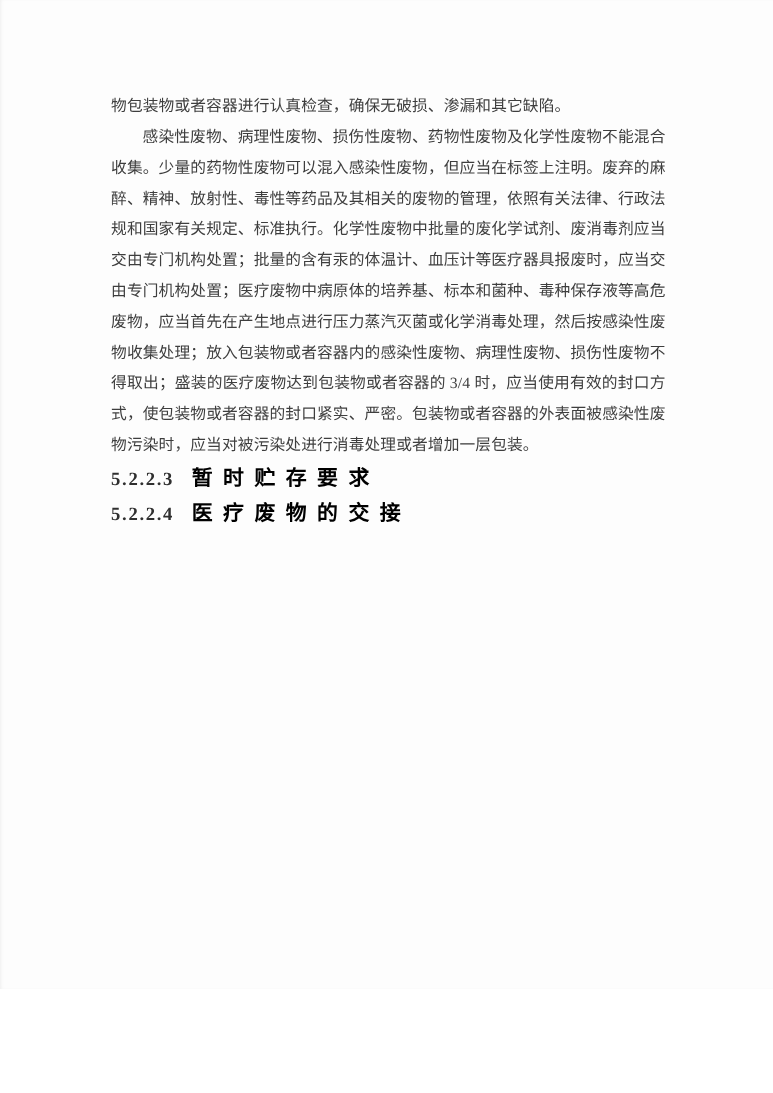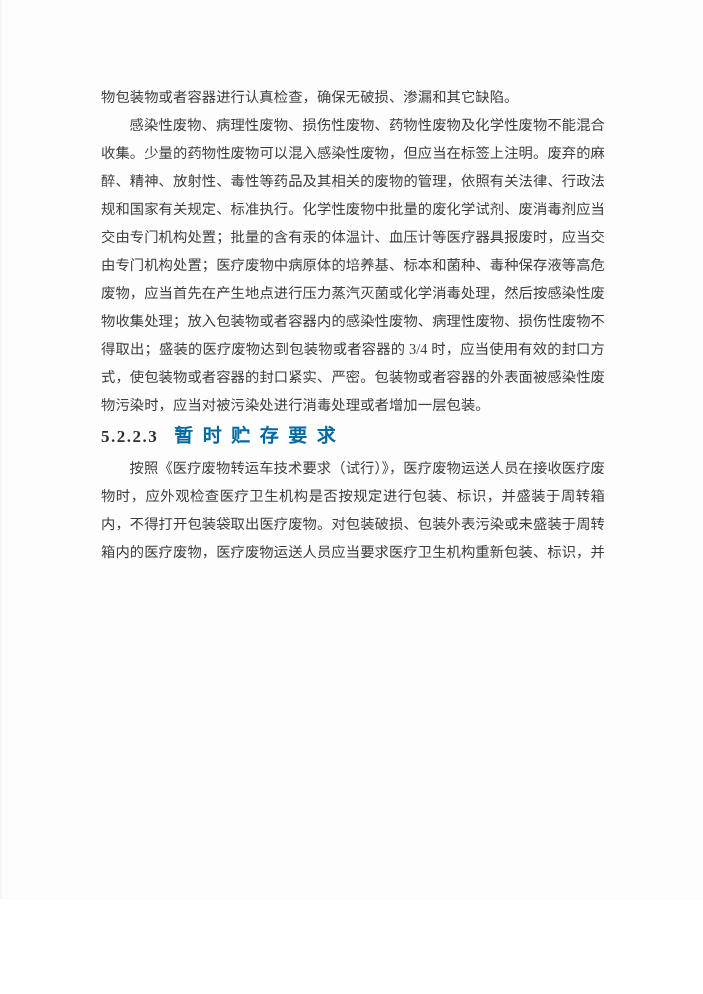--- a/index.html
+++ b/index.html
@@ -47,21 +47,21 @@
     font-size: 17px;
     letter-spacing: 1.5px;
     color: #2f2f2f;
   }
   .h-title {
     font-family: "Liberation Sans", "DejaVu Sans", sans-serif;
     font-weight: bold;
     font-size: 19px;
     letter-spacing: 9.5px;
     margin-left: 16px;
-    color: #0369a1;
+    color: #000000;
   }
   .page-number {
     position: absolute;
     top: 914px;
     left: 0;
     width: 100%;
     text-align: right;
     font-size: 18px;
     color: #8b5cf6;
     letter-spacing: 1px;
@@ -75,19 +75,19 @@
 
     <p class="body-par no-indent">物包装物或者容器进行认真检查，确保无破损、渗漏和其它缺陷。</p>
 
     <p class="body-par">感染性废物、病理性废物、损伤性废物、药物性废物及化学性废物不能混合收集。少量的药物性废物可以混入感染性废物，但应当在标签上注明。废弃的麻醉、精神、放射性、毒性等药品及其相关的废物的管理，依照有关法律、行政法规和国家有关规定、标准执行。化学性废物中批量的废化学试剂、废消毒剂应当交由专门机构处置；批量的含有汞的体温计、血压计等医疗器具报废时，应当交由专门机构处置；医疗废物中病原体的培养基、标本和菌种、毒种保存液等高危废物，应当首先在产生地点进行压力蒸汽灭菌或化学消毒处理，然后按感染性废物收集处理；放入包装物或者容器内的感染性废物、病理性废物、损伤性废物不得取出；盛装的医疗废物达到包装物或者容器的 3/4 时，应当使用有效的封口方式，使包装物或者容器的封口紧实、严密。包装物或者容器的外表面被感染性废物污染时，应当对被污染处进行消毒处理或者增加一层包装。</p>
 
     <h2 class="section-heading"><span class="h-num">5.2.2.3</span><span class="h-title">暂时贮存要求</span></h2>
 
 
 
 
+    <h2 class="section-heading"><span class="h-num">5.2.2.4</span><span class="h-title">医疗废物的交接</span></h2>
 
-    <p class="body-par">按照《医疗废物转运车技术要求（试行）》，医疗废物运送人员在接收医疗废物时，应外观检查医疗卫生机构是否按规定进行包装、标识，并盛装于周转箱内，不得打开包装袋取出医疗废物。对包装破损、包装外表污染或未盛装于周转箱内的医疗废物，医疗废物运送人员应当要求医疗卫生机构重新包装、标识，并</p>
 
   </div>
 
   <div class="page-number">59</div>
 </div>
 
 </body></html>

